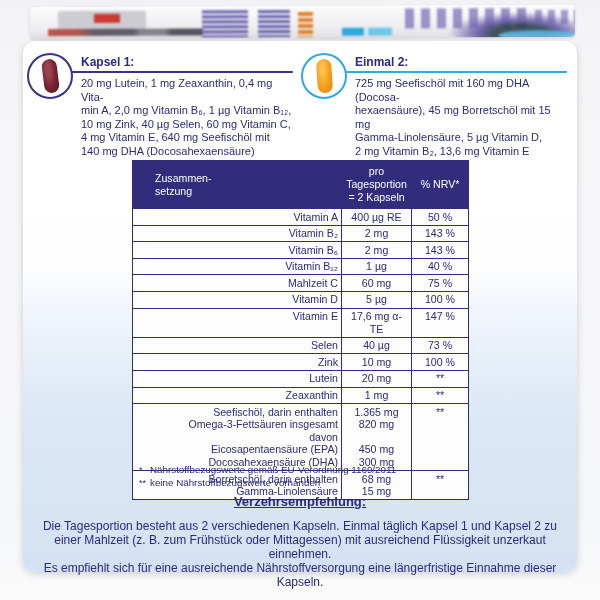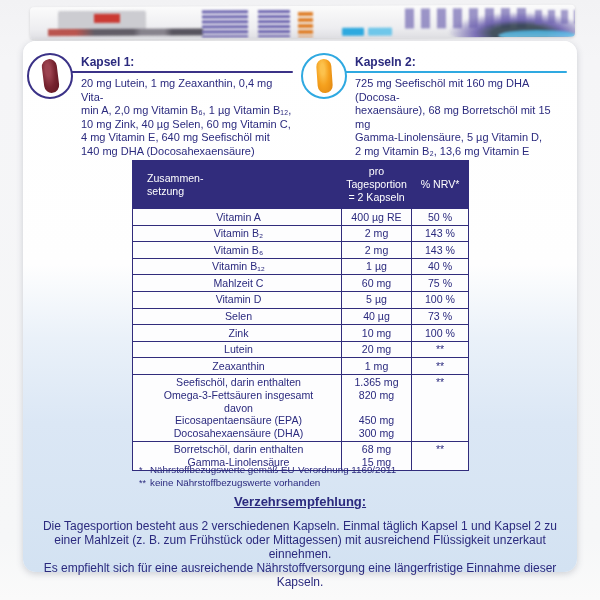--- a/index.html
+++ b/index.html
@@ -77,26 +77,26 @@
   }
   .comp-table col.w-label  { width:209px; }
   .comp-table col.w-amount { width:70px; }
   .comp-table col.w-nrv    { width:57px; }
   .comp-table th, .comp-table td { border:1px solid #312c7c; }
   .comp-table th {
     background:#312c7c; color:#ffffff; font-weight:normal;
     font-size:10.6px; line-height:13px; padding:4px 2px 4px 2px;
     white-space:pre-line; vertical-align:middle;
   }
-  .comp-table th.c-label { text-align:left; padding-left:14px; }
+  .comp-table th.c-label { text-align:left; padding-left:22px; }
   .comp-table td {
     font-size:10.6px; line-height:12.6px; padding:1.5px 3px;
     vertical-align:top; white-space:pre-line; color:#2b2a7e;
   }
-  .comp-table td.c-label  { text-align:center; padding-left:6px; }
+  .comp-table td.c-label  { text-align:right; padding-left:6px; }
   .comp-table td.c-amount { text-align:center; }
   .comp-table td.c-nrv    { text-align:center; }
 
   
   .footnotes { position:absolute; left:116px; top:423px; font-size:9.8px; line-height:12.5px; }
   .fn-marker { display:inline-block; width:11px; font-size:9px; vertical-align:top; }
 
   
   .reco { position:absolute; left:8px; right:8px; top:453px; text-align:center; }
   .reco h4 { font-size:13px; font-weight:bold; text-decoration:underline; margin-bottom:10px; }
@@ -136,24 +136,24 @@
 10 mg Zink, 40 µg Selen, 60 mg Vitamin C,
 4 mg Vitamin E, 640 mg Seefischöl mit
 140 mg DHA (Docosahexaensäure)</p>
       </div>
     </section>
     <section class="capsule-block">
       <div class="capsule-badge ring2">
         <div class="pill pill2"></div>
       </div>
       <div class="capsule-text">
-        <h3>Kapseln 2:</h3>
+        <h3>Einmal 2:</h3>
         <div class="rule rule2"></div>
         <p>725 mg Seefischöl mit 160 mg DHA (Docosa-
-hexaensäure), 68 mg Borretschöl mit 15 mg
+hexaensäure), 45 mg Borretschöl mit 15 mg
 Gamma-Linolensäure, 5 µg Vitamin D,
 2 mg Vitamin B₂, 13,6 mg Vitamin E</p>
       </div>
     </section>
   </div>
 
   <table class="comp-table">
     <colgroup>
         <col class="w-label">
         <col class="w-amount">
@@ -194,20 +194,25 @@
         <td class="c-label">Mahlzeit C</td>
         <td class="c-amount">60 mg</td>
         <td class="c-nrv">75 %</td>
       </tr>
         <tr>
         <td class="c-label">Vitamin D</td>
         <td class="c-amount">5 µg</td>
         <td class="c-nrv">100 %</td>
       </tr>
         <tr>
+        <td class="c-label">Vitamin E</td>
+        <td class="c-amount">17,6 mg α-TE</td>
+        <td class="c-nrv">147 %</td>
+      </tr>
+        <tr>
         <td class="c-label">Selen</td>
         <td class="c-amount">40 µg</td>
         <td class="c-nrv">73 %</td>
       </tr>
         <tr>
         <td class="c-label">Zink</td>
         <td class="c-amount">10 mg</td>
         <td class="c-nrv">100 %</td>
       </tr>
         <tr>

